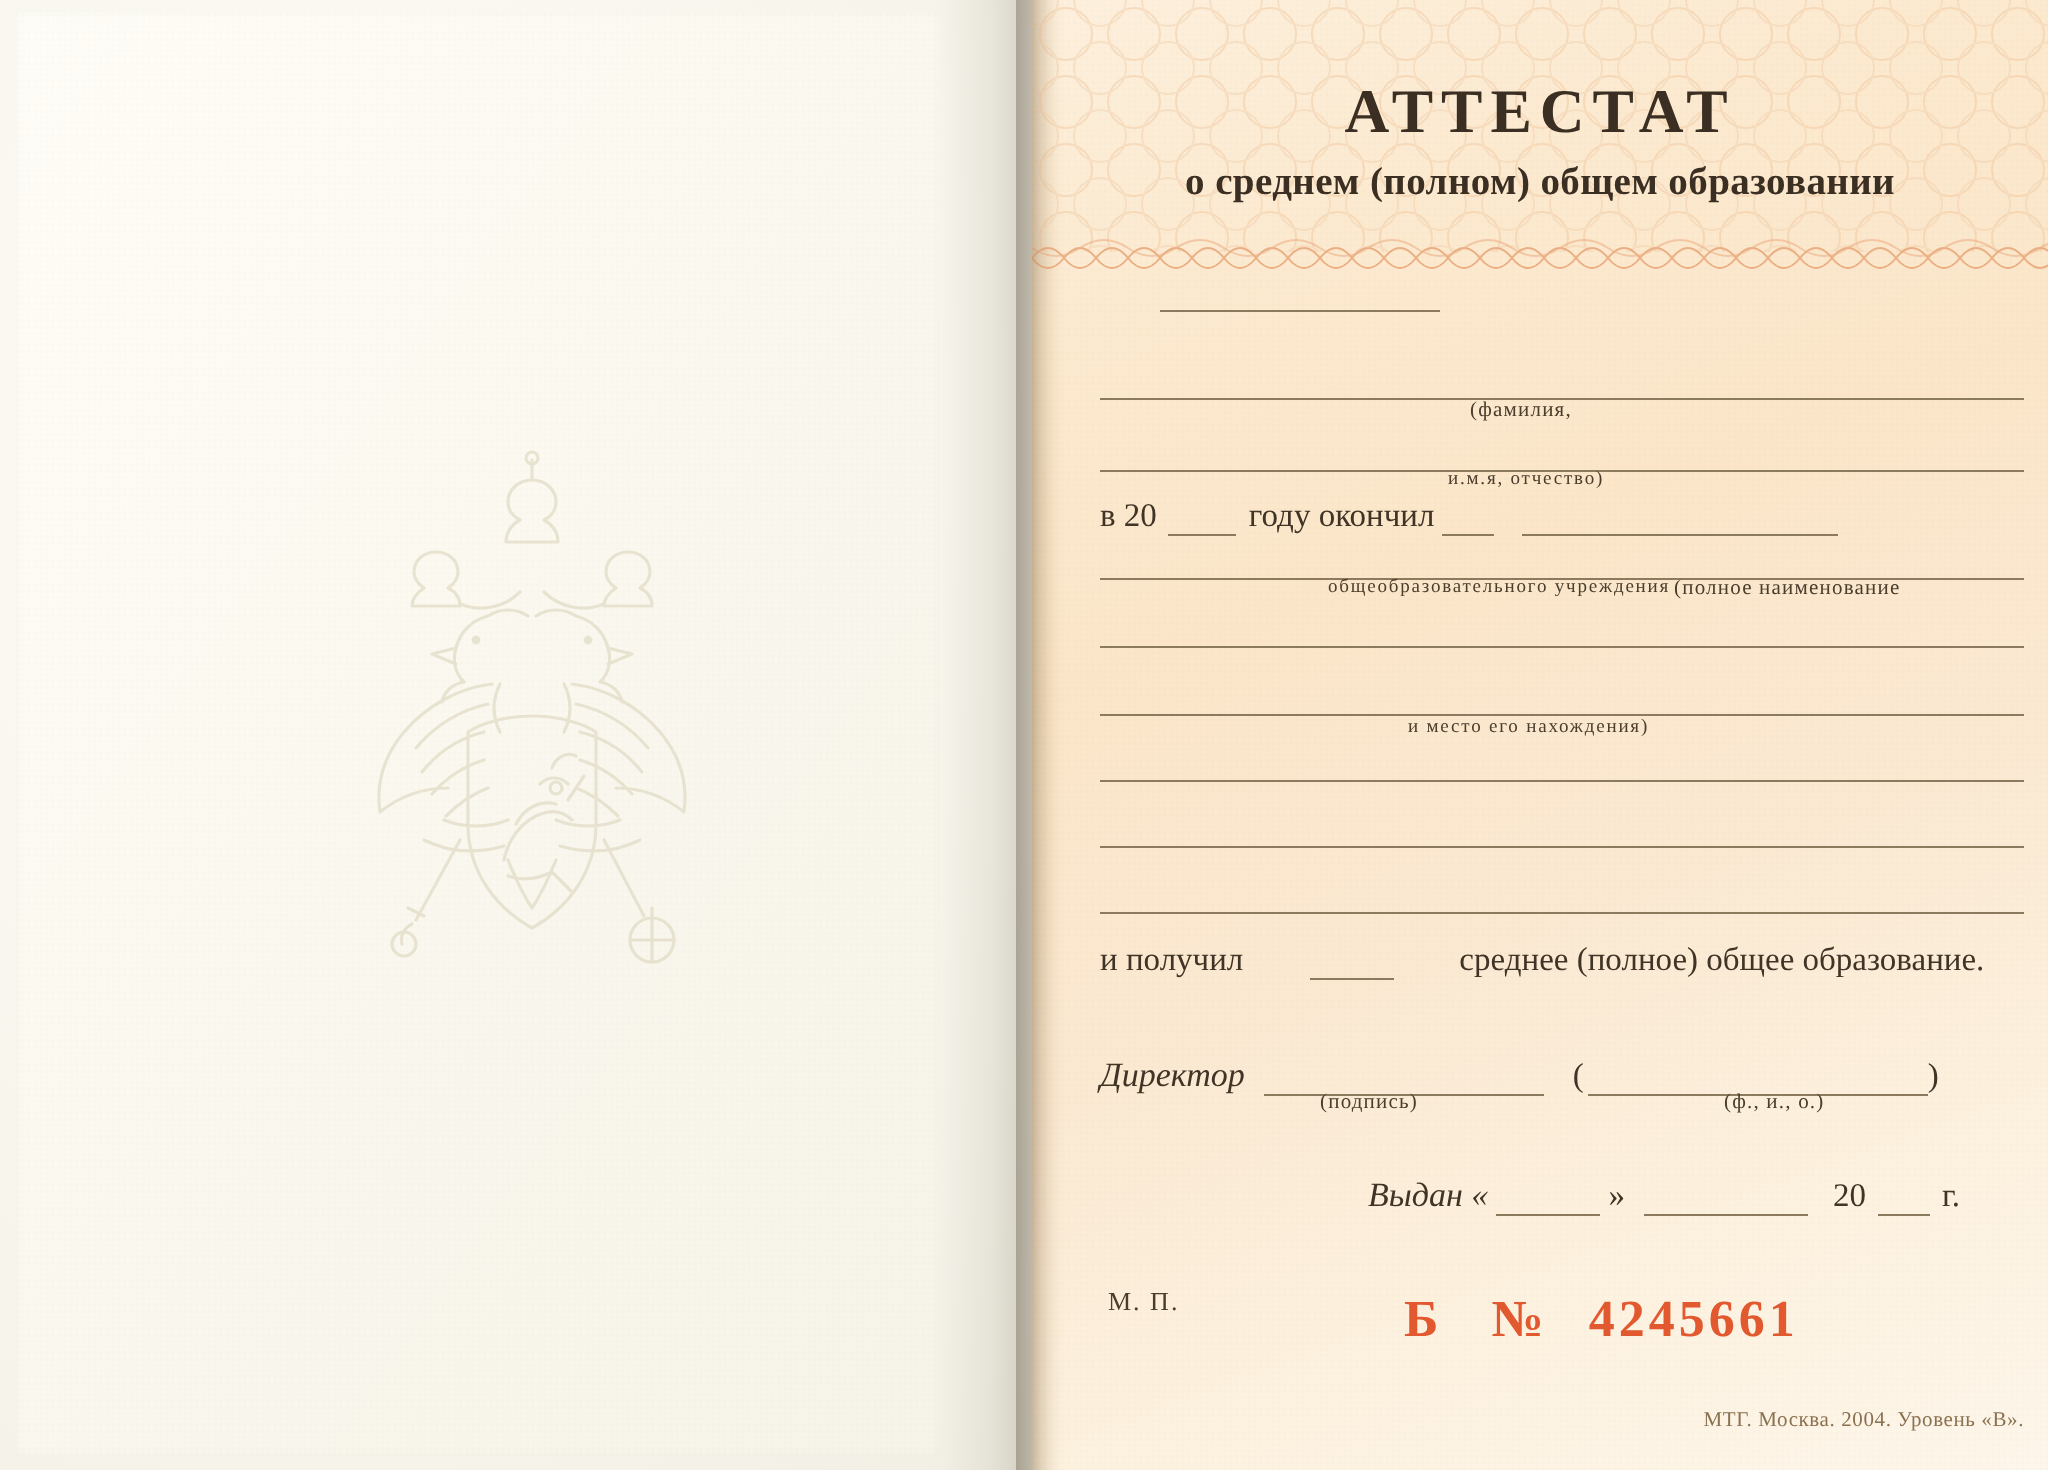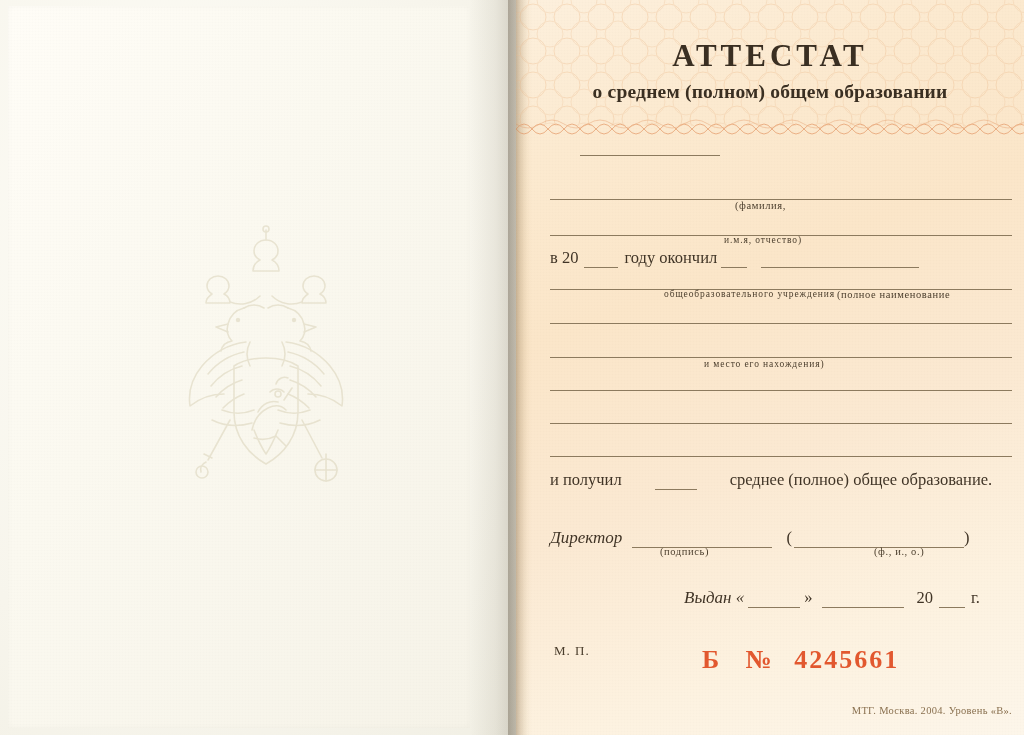--- a/index.html
+++ b/index.html
@@ -324,21 +324,21 @@
       </div>
 
       <div class="row" style="left:18px; top:388px;">
         <span class="txt-script">Директор</span>
         <span class="rule" style="width:140px; margin-left:10px;"></span>
         <span class="txt" style="margin-left:14px;">(</span>
         <span class="rule" style="width:170px; margin-left:2px;"></span>
         <span class="txt">)</span>
       </div>
       <div class="caption" style="left:128px; top:406px;">(подпись)</div>
-      <div class="caption" style="left:330px; top:406px;margin-left:12px;">(ф., и., о.)</div>
+      <div class="caption" style="left:330px; top:406px;">(ф., и., о.)</div>
 
       <div class="row" style="left:152px; top:448px;">
         <span class="txt-script">Выдан «</span>
         <span class="rule" style="width:52px; margin:0 4px;"></span>
         <span class="txt">»</span>
         <span class="rule" style="width:82px; margin-left:10px;"></span>
         <span class="txt" style="margin-left:12px;">20</span>
         <span class="rule" style="width:26px; margin:0 6px;"></span>
         <span class="txt">г.</span>
       </div>

